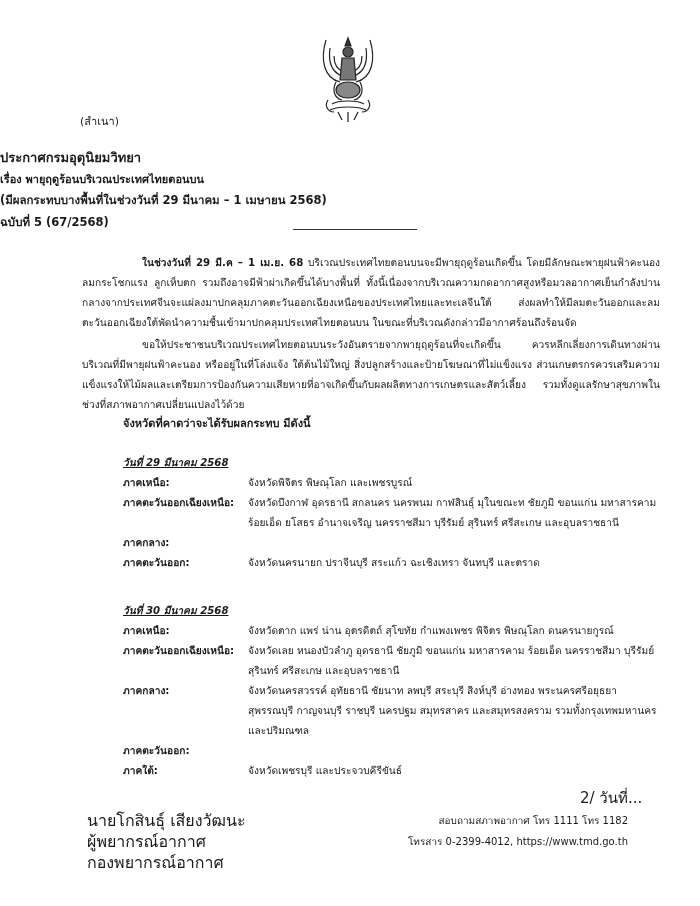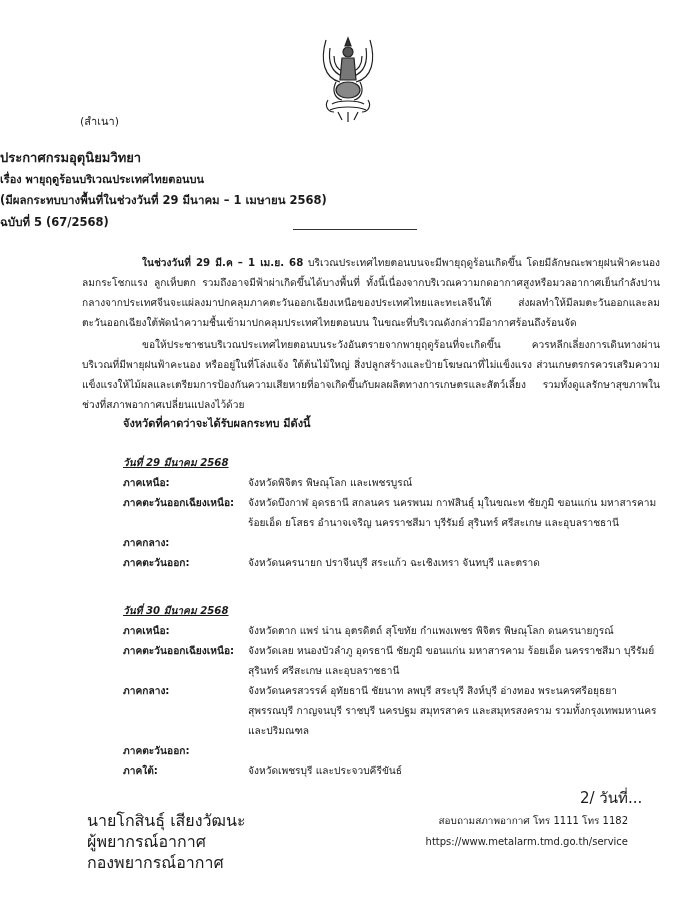--- a/index.html
+++ b/index.html
@@ -122,14 +122,14 @@
 <div class="abs next">2/ วันที่...</div>
 
 <div class="abs sig">
   <div>นายโกสินธุ์ เสียงวัฒนะ</div>
   <div>ผู้พยากรณ์อากาศ</div>
   <div>กองพยากรณ์อากาศ</div>
 </div>
 
 <div class="abs contact">
   <div>สอบถามสภาพอากาศ โทร 1111 โทร 1182</div>
-  <div>https://www.metalarm.tmd.go.th/service</div>
+  <div>โทรสาร 0-2399-4012, https://www.tmd.go.th</div>
 </div>
 
 </body></html>

